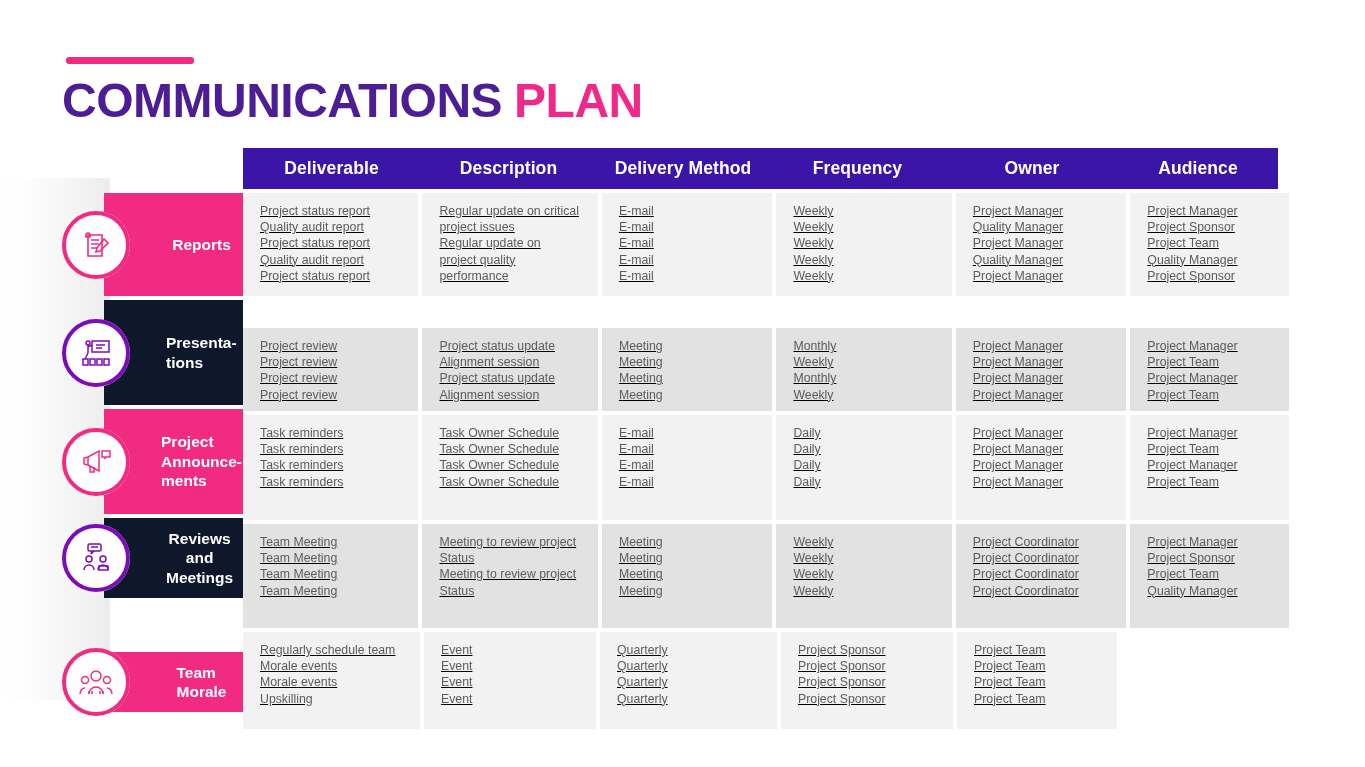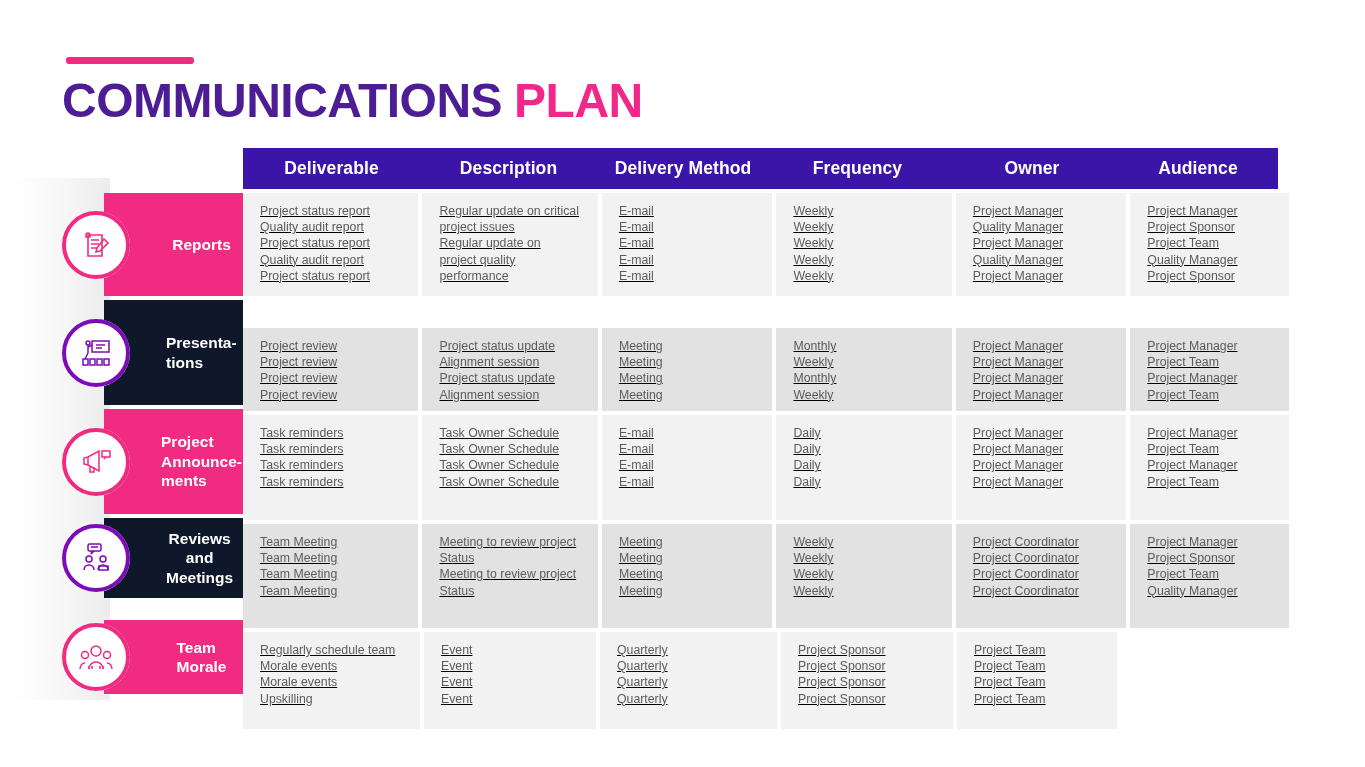--- a/index.html
+++ b/index.html
@@ -381,21 +381,21 @@
         </svg>
       </div>
     </div>
     <div class="cat-label">
       <div>Reviews</div>
       <div>and</div>
       <div>Meetings</div>
     </div>
   </div>
 
-  <div class="cat cat-pink" style="top:620px;height:74px;">
+  <div class="cat cat-pink" style="top:652px;height:60px;">
     <div class="cat-icon">
       <div class="ring ring-pink">
         <svg width="38" height="38" viewBox="0 0 38 38" fill="none" stroke="#F02B81" stroke-width="1.5">
           <circle cx="19" cy="13" r="5"></circle>
           <path d="M12 31c0-4 3.1-7 7-7s7 3 7 7"></path>
           <circle cx="8" cy="17" r="3.5"></circle>
           <path d="M3 31c0-3.3 2.2-6 5-6"></path>
           <circle cx="30" cy="17" r="3.5"></circle>
           <path d="M35 31c0-3.3-2.2-6-5-6"></path>
           <path d="M12 28v3M15 28v3M23 28v3M26 28v3"></path>

